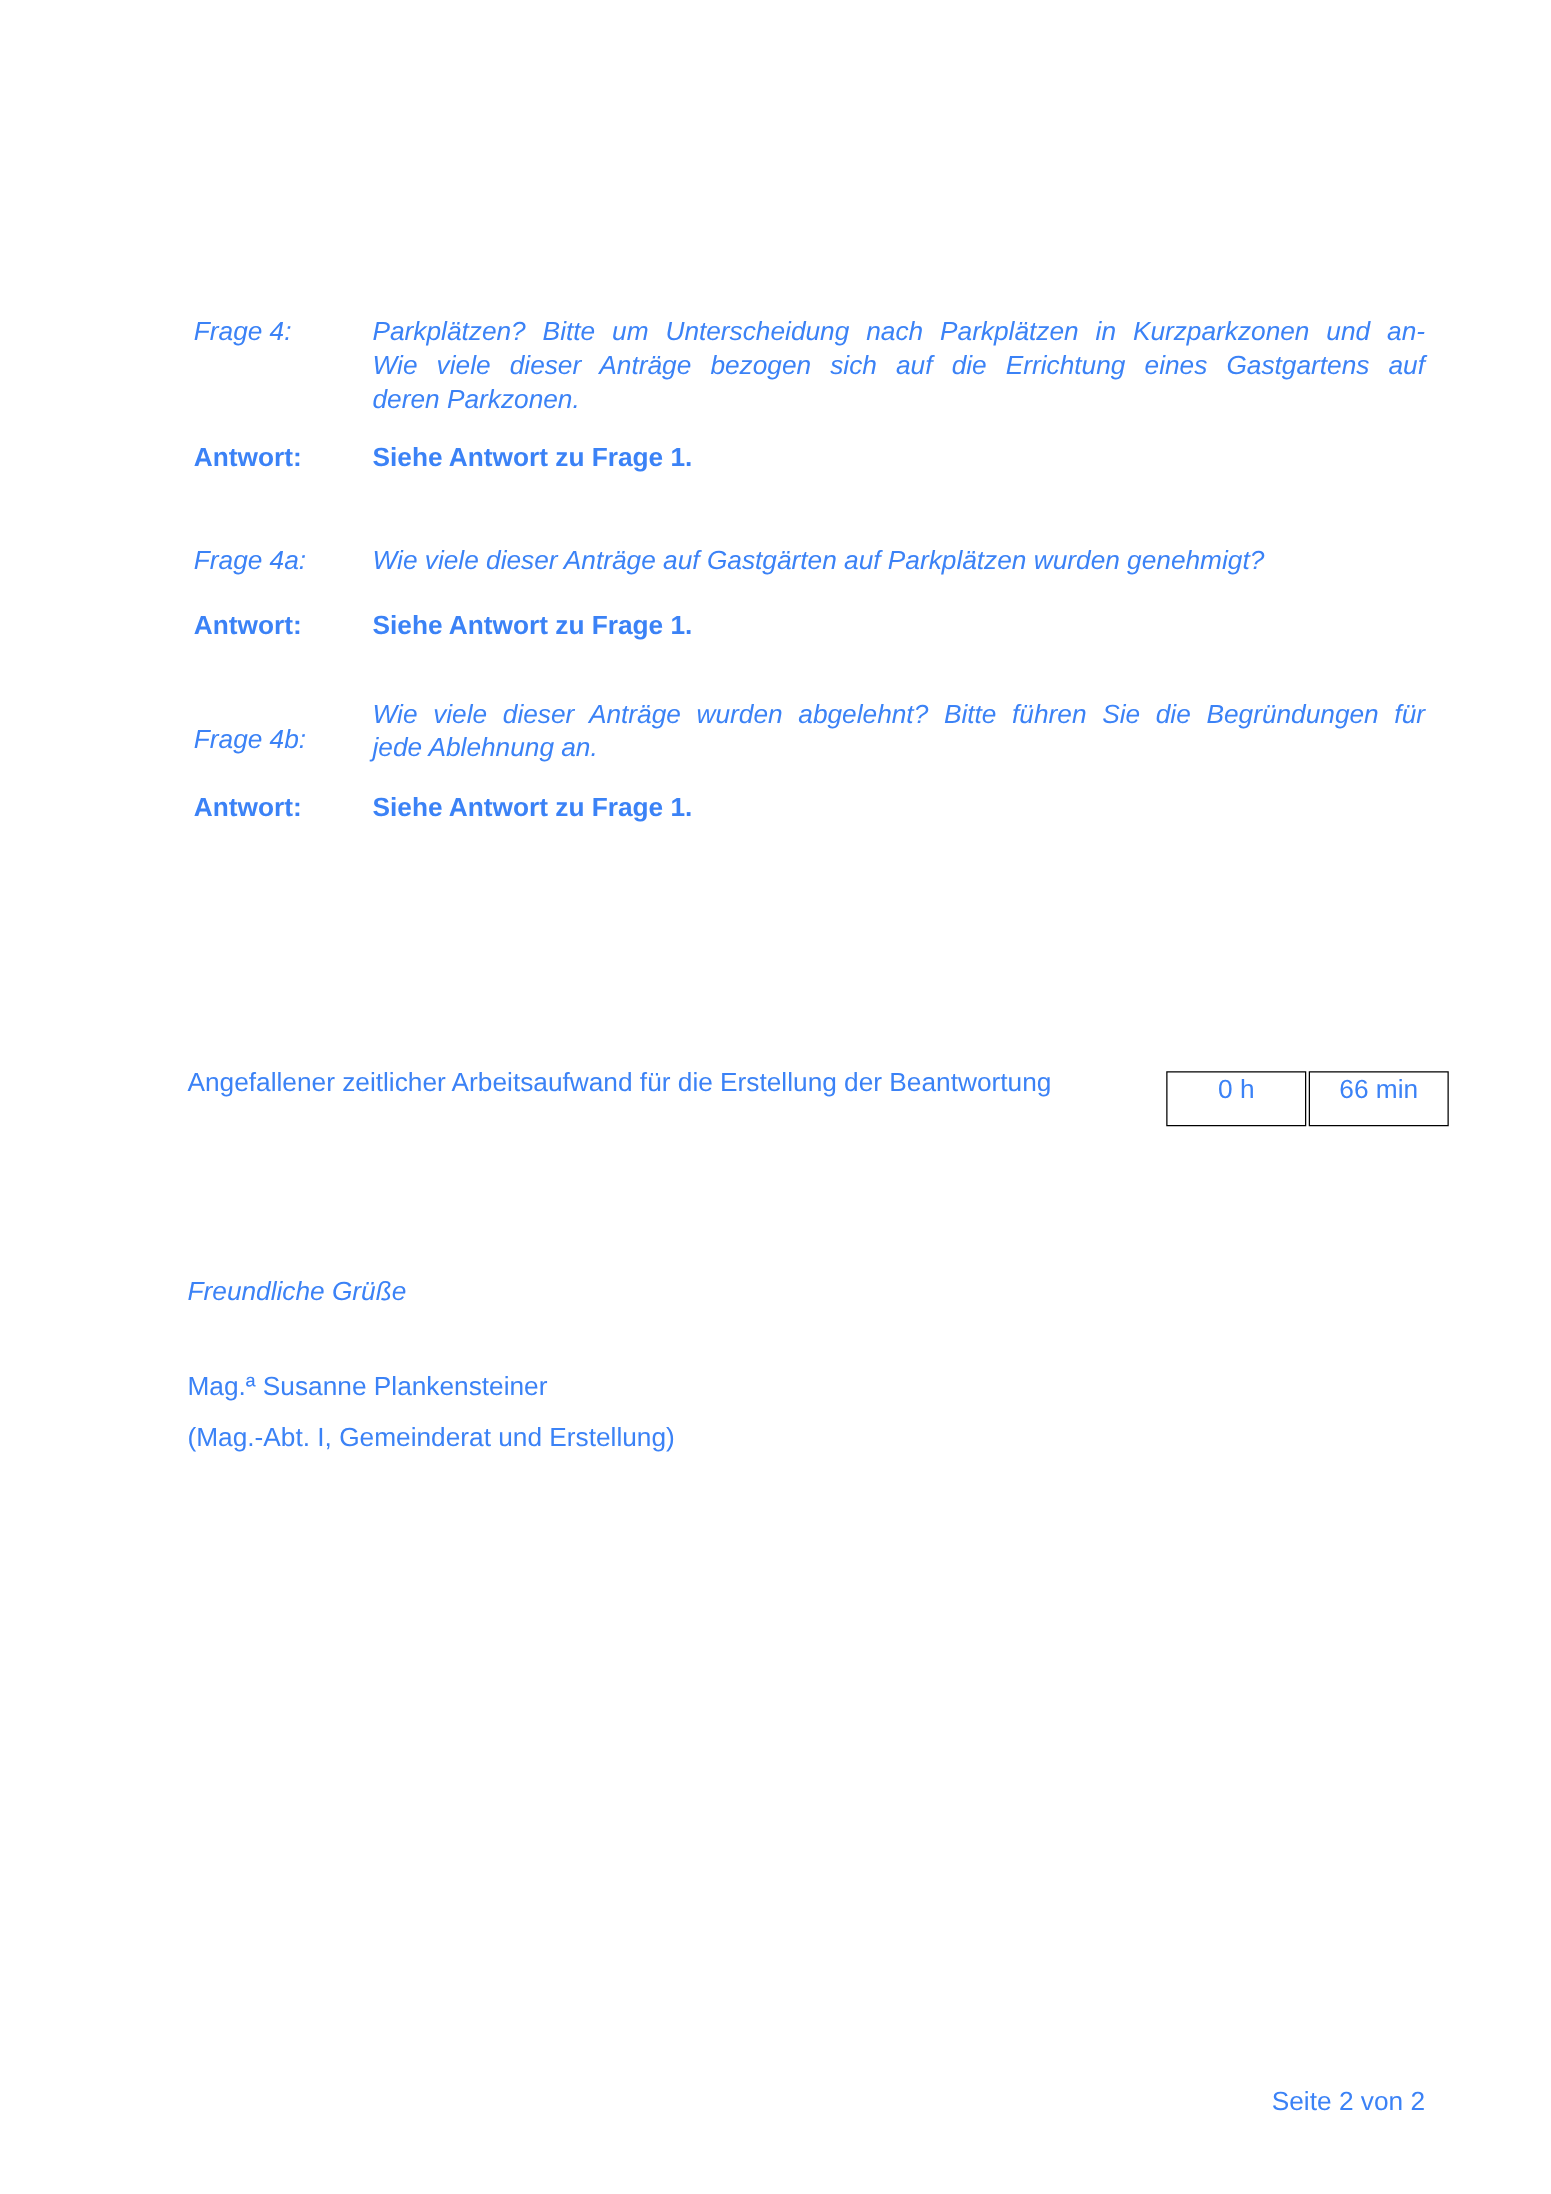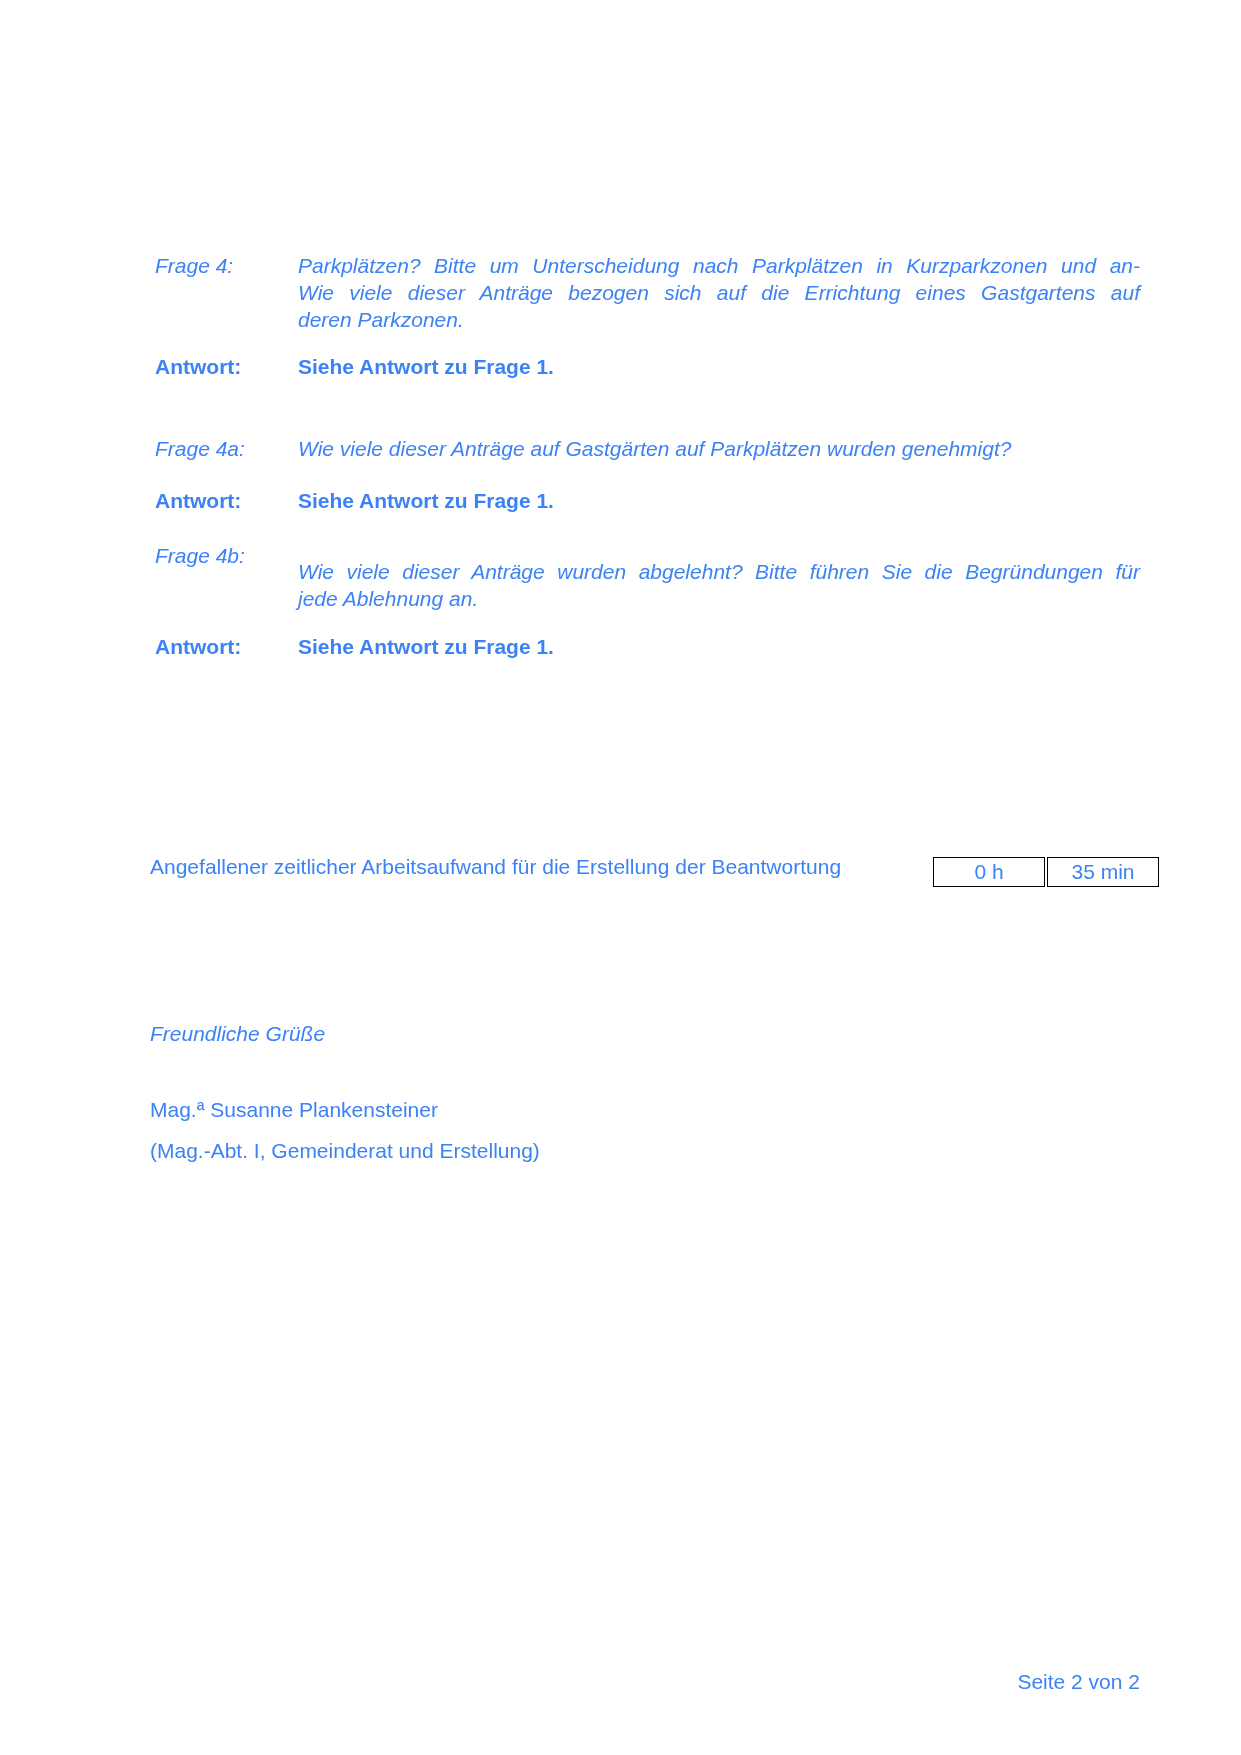--- a/index.html
+++ b/index.html
@@ -35,21 +35,21 @@
   .just {
     text-align: justify;
     text-align-last: justify;
   }
   .effort-label {
     left: 150px;
     line-height: 27px;
   }
   .effort-box {
     top: 815px;
-    height: 30px;
+    height: 44px;
     border: 1.5px solid #000000;
     box-sizing: border-box;
     text-align: center;
     line-height: 27px;
   }
   .left-col { left: 150px; line-height: 27px; }
   .footer-line {
     left: 150px;
     width: 990px;
     text-align: right;
@@ -70,31 +70,31 @@
   <div class="abs qa-label bold" style="top:311px;">Antwort:</div>
   <div class="abs qa-content bold" style="top:311px;">Siehe Antwort zu Frage 1.</div>
 
   <div class="abs qa-label q-italic" style="top:393px;">Frage 4a:</div>
   <div class="abs qa-content q-italic" style="top:393px;">
     <div class="line">Wie viele dieser Anträge auf Gastgärten auf Parkplätzen wurden genehmigt?</div>
   </div>
   <div class="abs qa-label bold" style="top:445px;">Antwort:</div>
   <div class="abs qa-content bold" style="top:445px;">Siehe Antwort zu Frage 1.</div>
 
-  <div class="abs qa-label q-italic" style="top:500px;">Frage 4b:</div>
+  <div class="abs qa-label q-italic" style="top:536px;">Frage 4b:</div>
   <div class="abs qa-content q-italic" style="top:516px;">
     <div class="line just">Wie viele dieser Anträge wurden abgelehnt? Bitte führen Sie die Begründungen für</div>
     <div class="line">jede Ablehnung an.</div>
   </div>
   <div class="abs qa-label bold" style="top:591px;">Antwort:</div>
   <div class="abs qa-content bold" style="top:591px;">Siehe Antwort zu Frage 1.</div>
 
   <div class="abs effort-label" style="top:811px;">Angefallener zeitlicher Arbeitsaufwand für die Erstellung der Beantwortung</div>
   <div class="abs effort-box" style="left:933px; width:112px;">0 h</div>
-  <div class="abs effort-box" style="left:1047px; width:112px;">35 min</div>
+  <div class="abs effort-box" style="left:1047px; width:112px;">66 min</div>
 
   <div class="abs left-col" style="top:978px;font-style:italic;">Freundliche Grüße</div>
   <div class="abs left-col" style="top:1054px;">Mag.ª Susanne Plankensteiner</div>
   <div class="abs left-col" style="top:1095px;">(Mag.-Abt. I, Gemeinderat und Erstellung)</div>
 
   <div class="abs footer-line" style="top:1626px;">Seite 2 von 2</div>
 
 </div>
 
 </body></html>

